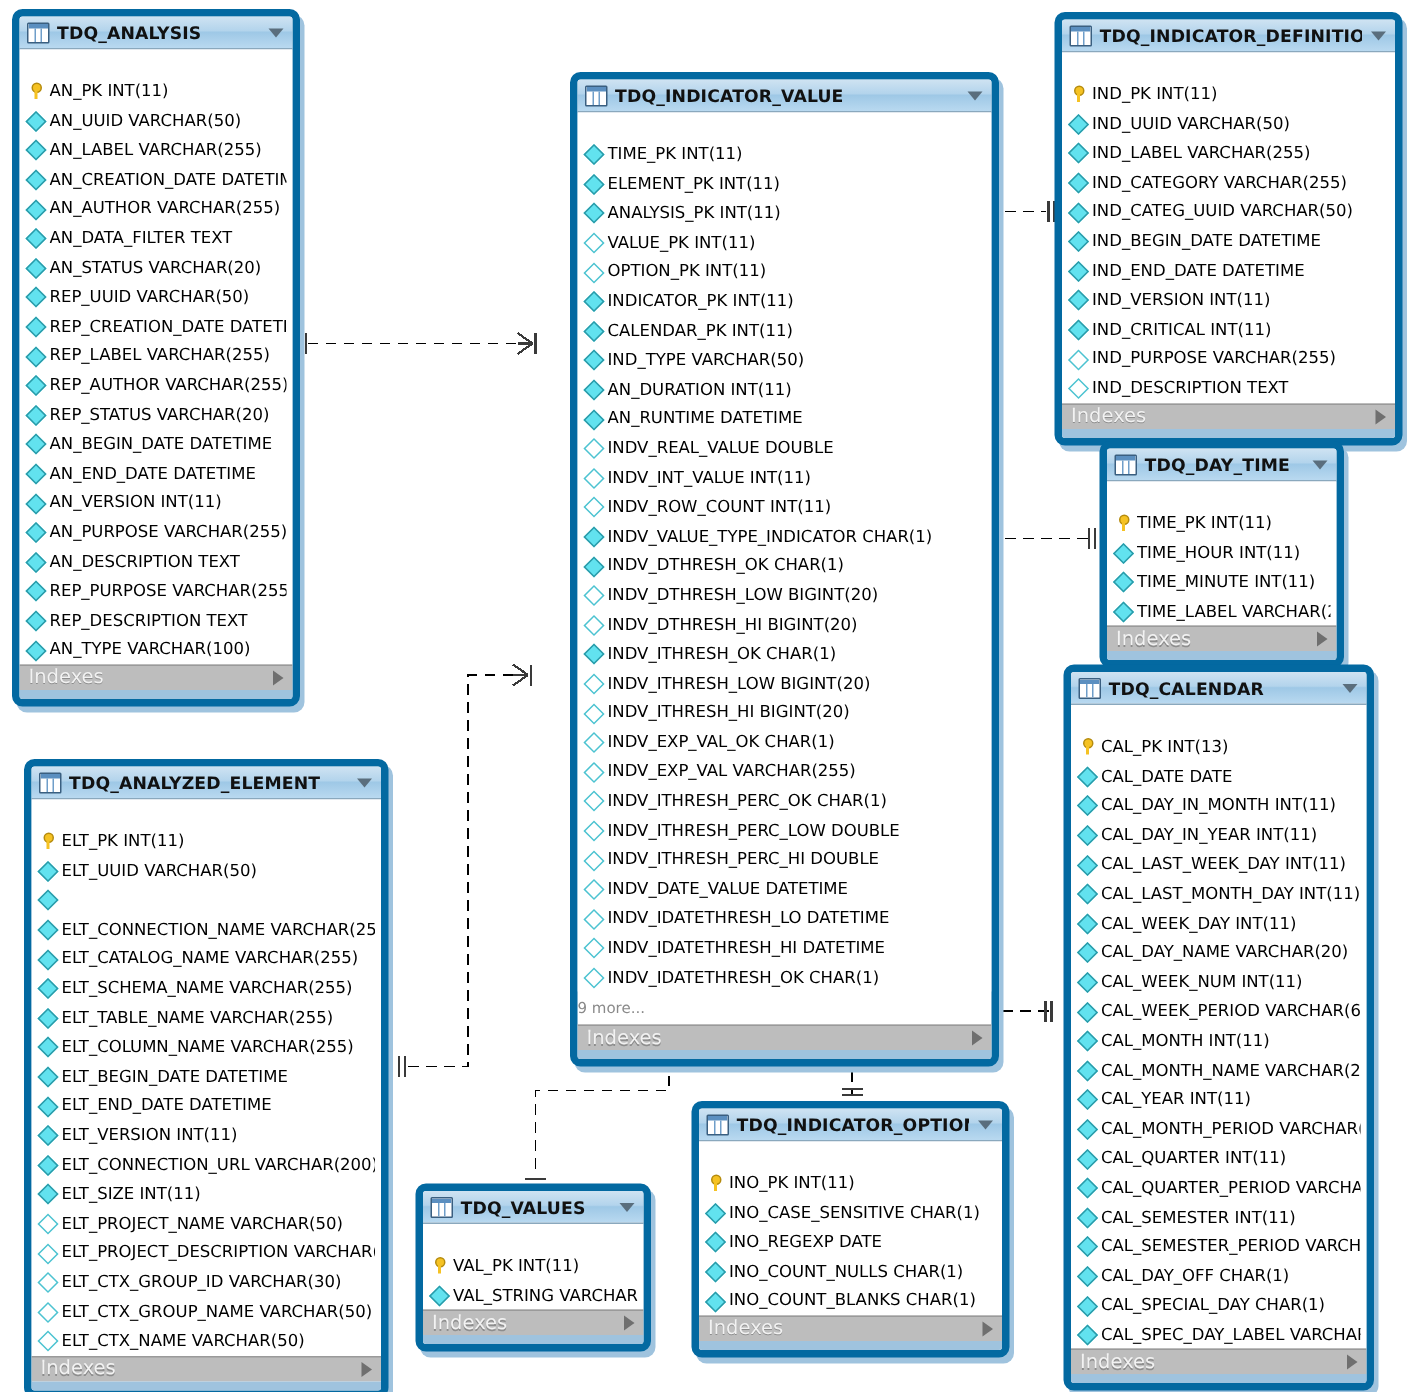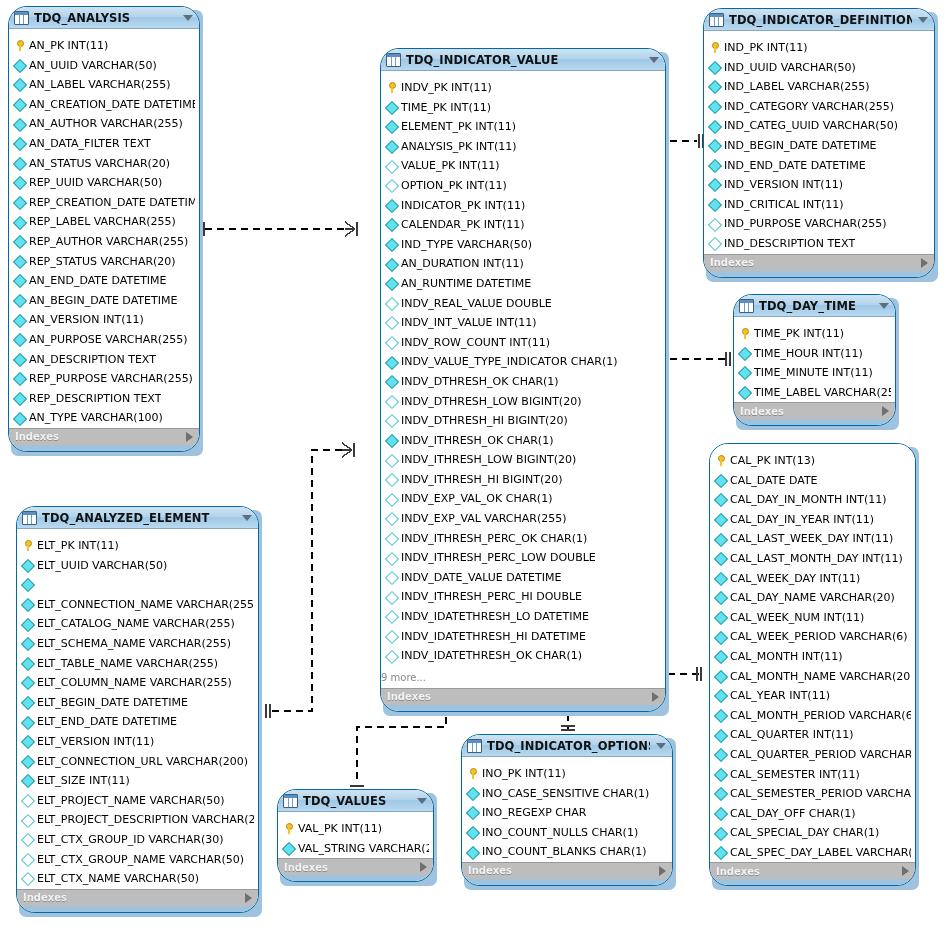--- a/index.html
+++ b/index.html
@@ -13,21 +13,21 @@
   svg.links{position:absolute;left:0;top:0;width:948px;height:928px;pointer-events:none;}
 
   
   .entity{position:absolute;box-sizing:border-box;}
   .entity .shadow{
     position:absolute;left:3px;top:4px;right:-3px;bottom:-4px;
     background:#9fc3de;border-radius:7px;
   }
   .entity .body{
     position:relative;box-sizing:border-box;width:100%;
-    border:1px solid #0369a1;border-radius:19px;background:#fff;
+    border:5px solid #0369a1;border-radius:7px;background:#fff;
     overflow:hidden;
   }
   .ehead{
     height:22px;box-sizing:border-box;display:flex;align-items:center;
     padding:0 6px 0 5px;
     background:linear-gradient(to bottom,#cfe3f2 0%,#b3d4ec 45%,#9ec8e6 50%,#b9d9f0 100%);
     border-bottom:1px solid #8aa8bd;
   }
   .ehead .tbl-icon{
     width:13px;height:12px;flex:0 0 auto;margin-right:5px;
@@ -44,21 +44,21 @@
   .ehead .tname{
     font-weight:bold;font-size:11.5px;letter-spacing:.1px;color:#111;
     white-space:nowrap;overflow:hidden;flex:1 1 auto;
   }
   .ehead .caret{
     flex:0 0 auto;width:0;height:0;margin-left:6px;
     border-left:5px solid transparent;border-right:5px solid transparent;
     border-top:6px solid #5a6e7d;
   }
 
-  .cols{background:#fff;padding:7px 0 0 0;}
+  .cols{background:#fff;padding:18px 0 0 0;}
   .col{
     height:19.6px;display:flex;align-items:center;padding:0 4px 0 4px;
     white-space:nowrap;font-size:11px;line-height:19.6px;
   }
   .col .gl{flex:0 0 auto;width:13px;height:13px;margin-right:3px;position:relative;}
 
   
   .gl.key:before{
     content:"";position:absolute;left:4px;top:1px;width:5px;height:5px;
     border-radius:50%;background:#f5c223;border:1px solid #b58b0d;
@@ -80,21 +80,21 @@
   .col .cname{overflow:hidden;text-overflow:clip;}
 
   .more{
     text-align:left;color:#8a8a8a;font-size:10px;padding:6px 0 5px 0;
   }
   .idxbar{
     height:17px;box-sizing:border-box;display:flex;align-items:center;
     padding:0 6px 0 6px;background:#bdbdbd;border-top:1px solid #9a9a9a;
   }
   .idxbar .ilabel{
-    flex:1 1 auto;font-weight:bold;font-size:10px;color:#f2f2f2;
+    flex:1 1 auto;font-weight:normal;font-size:13px;color:#f2f2f2;
     text-shadow:0 1px 0 #8d8d8d;
   }
   .idxbar .iarrow{
     width:0;height:0;border-top:5px solid transparent;border-bottom:5px solid transparent;
     border-left:7px solid #6f6f6f;
   }
   .foot{height:6px;background:#9fc3de;}
 </style>
 </head>
 <body>
@@ -210,25 +210,25 @@
           <div class="col">
             <span class="gl dia"></span>
             <span class="cname">REP_AUTHOR VARCHAR(255)</span>
           </div>
           <div class="col">
             <span class="gl dia"></span>
             <span class="cname">REP_STATUS VARCHAR(20)</span>
           </div>
           <div class="col">
             <span class="gl dia"></span>
+            <span class="cname">AN_BEGIN_DATE DATETIME</span>
+          </div>
+          <div class="col">
+            <span class="gl dia"></span>
             <span class="cname">AN_END_DATE DATETIME</span>
-          </div>
-          <div class="col">
-            <span class="gl dia"></span>
-            <span class="cname">AN_BEGIN_DATE DATETIME</span>
           </div>
           <div class="col">
             <span class="gl dia"></span>
             <span class="cname">AN_VERSION INT(11)</span>
           </div>
           <div class="col">
             <span class="gl dia"></span>
             <span class="cname">AN_PURPOSE VARCHAR(255)</span>
           </div>
           <div class="col">
@@ -258,24 +258,20 @@
     <div class="entity" style="left: 380px; top: 4px; width: 286px; margin-top: 44px;">
       <div class="shadow"></div>
       <div class="body">
         <div class="ehead">
           <span class="tbl-icon"></span>
           <span class="tname">TDQ_INDICATOR_VALUE</span>
           <span class="caret"></span>
         </div>
         <div class="cols">
           <div class="col">
-            <span class="gl key"></span>
-            <span class="cname">INDV_PK INT(11)</span>
-          </div>
-          <div class="col">
             <span class="gl dia"></span>
             <span class="cname">TIME_PK INT(11)</span>
           </div>
           <div class="col">
             <span class="gl dia"></span>
             <span class="cname">ELEMENT_PK INT(11)</span>
           </div>
           <div class="col">
             <span class="gl dia"></span>
             <span class="cname">ANALYSIS_PK INT(11)</span>
@@ -359,25 +355,25 @@
           <div class="col">
             <span class="gl diao"></span>
             <span class="cname">INDV_ITHRESH_PERC_OK CHAR(1)</span>
           </div>
           <div class="col">
             <span class="gl diao"></span>
             <span class="cname">INDV_ITHRESH_PERC_LOW DOUBLE</span>
           </div>
           <div class="col">
             <span class="gl diao"></span>
+            <span class="cname">INDV_ITHRESH_PERC_HI DOUBLE</span>
+          </div>
+          <div class="col">
+            <span class="gl diao"></span>
             <span class="cname">INDV_DATE_VALUE DATETIME</span>
-          </div>
-          <div class="col">
-            <span class="gl diao"></span>
-            <span class="cname">INDV_ITHRESH_PERC_HI DOUBLE</span>
           </div>
           <div class="col">
             <span class="gl diao"></span>
             <span class="cname">INDV_IDATETHRESH_LO DATETIME</span>
           </div>
           <div class="col">
             <span class="gl diao"></span>
             <span class="cname">INDV_IDATETHRESH_HI DATETIME</span>
           </div>
           <div class="col">
@@ -483,20 +479,25 @@
         <div class="idxbar">
           <span class="ilabel">Indexes</span>
           <span class="iarrow"></span>
         </div>
         <div class="foot"></div>
       </div>
     </div>
     <div class="entity" style="left: 709px; top: 443px; width: 207px;">
       <div class="shadow"></div>
       <div class="body">
+        <div class="ehead">
+          <span class="tbl-icon"></span>
+          <span class="tname">TDQ_CALENDAR</span>
+          <span class="caret"></span>
+        </div>
         <div class="cols">
           <div class="col">
             <span class="gl key"></span>
             <span class="cname">CAL_PK INT(13)</span>
           </div>
           <div class="col">
             <span class="gl dia"></span>
             <span class="cname">CAL_DATE DATE</span>
           </div>
           <div class="col">
@@ -708,21 +709,21 @@
           <div class="col">
             <span class="gl key"></span>
             <span class="cname">INO_PK INT(11)</span>
           </div>
           <div class="col">
             <span class="gl dia"></span>
             <span class="cname">INO_CASE_SENSITIVE CHAR(1)</span>
           </div>
           <div class="col">
             <span class="gl dia"></span>
-            <span class="cname">INO_REGEXP CHAR</span>
+            <span class="cname">INO_REGEXP DATE</span>
           </div>
           <div class="col">
             <span class="gl dia"></span>
             <span class="cname">INO_COUNT_NULLS CHAR(1)</span>
           </div>
           <div class="col">
             <span class="gl dia"></span>
             <span class="cname">INO_COUNT_BLANKS CHAR(1)</span>
           </div>
         </div>

